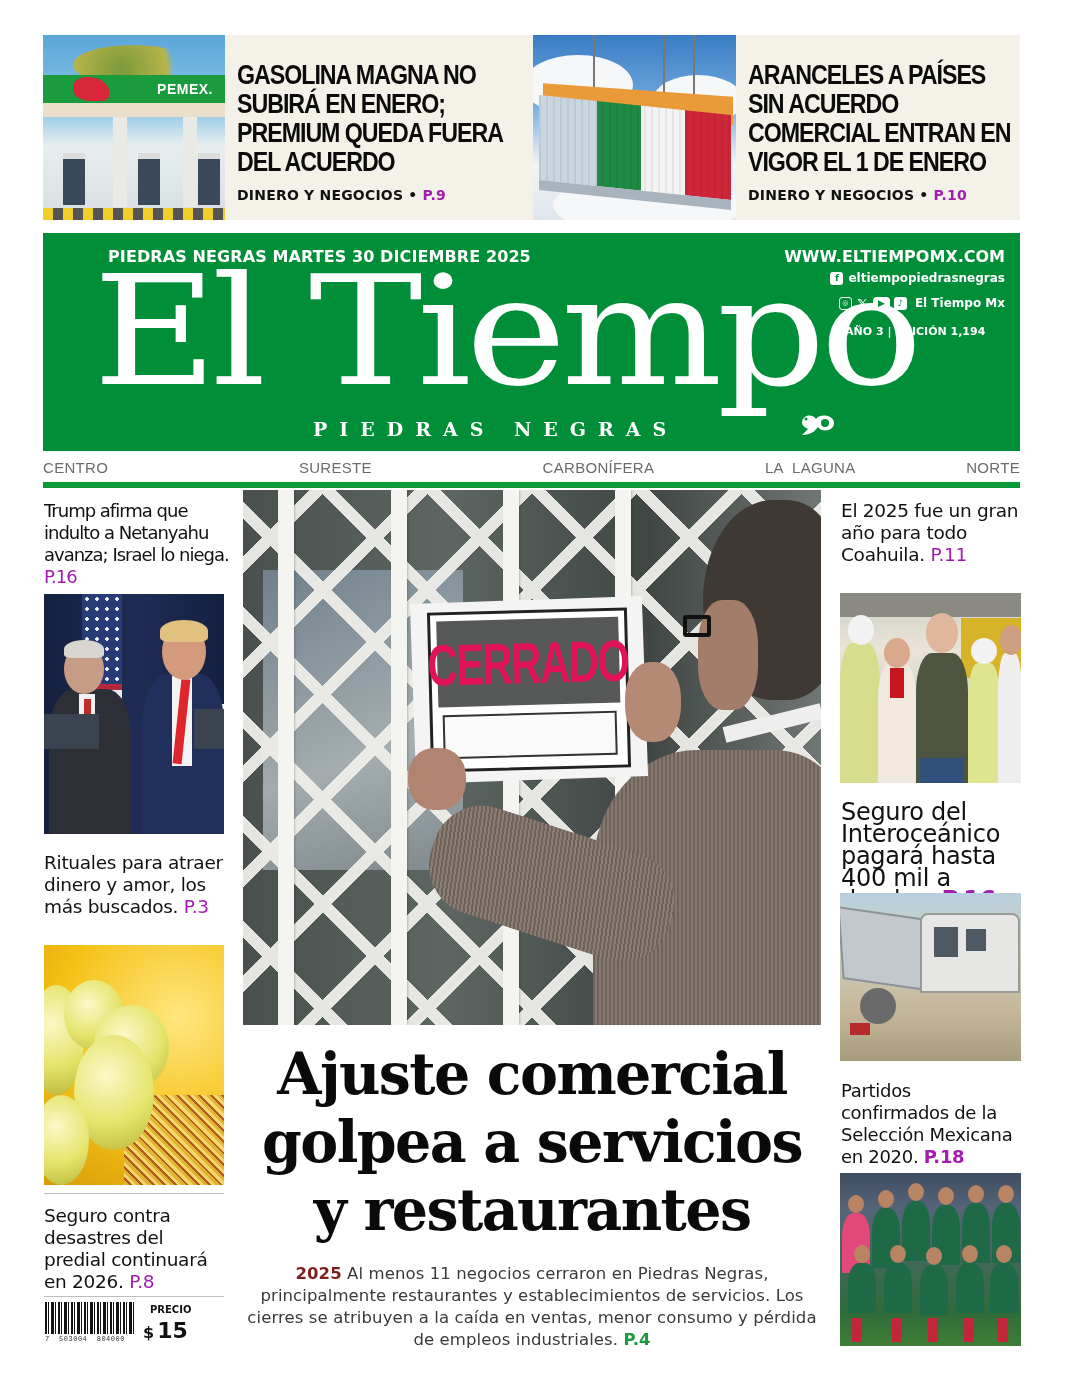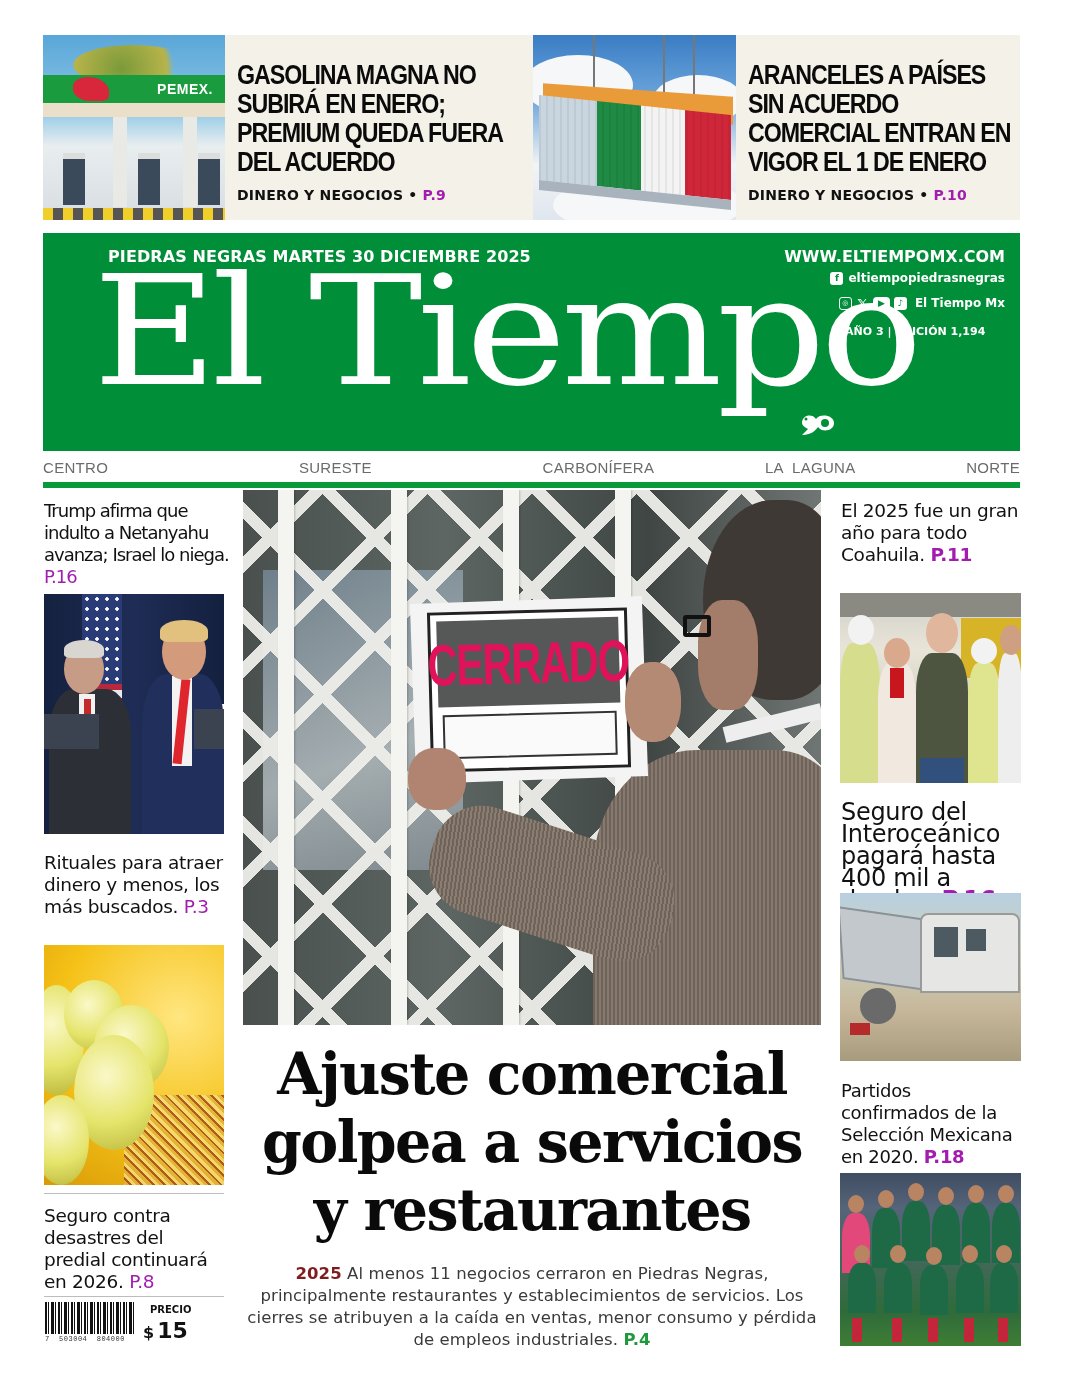--- a/index.html
+++ b/index.html
@@ -170,20 +170,21 @@
   <div class="teaser-section">
     <span>DINERO Y NEGOCIOS</span>
     <span>•</span>
     <span class="green">P.10</span>
   </div>
 </div>
 
 <div class="masthead">
   <div class="mh-date">PIEDRAS NEGRAS MARTES 30 DICIEMBRE 2025</div>
   <div class="mh-logo">El Tiempo</div>
+  <div class="mh-sub">PIEDRAS NEGRAS</div>
   <svg class="mh-bird" viewBox="0 0 40 28">
     <path d="M4 14 C4 6 14 4 18 10 C22 4 36 6 36 14 C36 22 24 24 20 18 C16 24 10 26 4 26 L10 20 C6 18 4 16 4 14 Z" fill="#fff"></path>
     <circle cx="27" cy="14" r="4" fill="#008f38"></circle>
     <circle cx="8" cy="10" r="1.5" fill="#008f38"></circle>
   </svg>
   <div class="mh-url">WWW.ELTIEMPOMX.COM</div>
   <div class="mh-fb">
     <span class="soc-ic">f</span>
     <span>eltiempopiedrasnegras</span>
   </div>
@@ -223,21 +224,21 @@
   <div class="suit" style="left:98px; top:80px; width:82px; height:165px; background:#212f5c;"></div>
   <div style="position:absolute; left:128px; top:82px; width:20px; height:90px; background:#f3f3f3;"></div>
   <div style="position:absolute; left:133px; top:85px; width:9px; height:85px; background:#e0262d; transform:rotate(6deg);"></div>
   <div class="head" style="left:118px; top:30px; width:44px; height:56px; background:#d49a7c;"></div>
   <div class="head" style="left:116px; top:26px; width:48px; height:22px; background:#e2c17e; border-radius:50% 50% 20% 20%;"></div>
   <div class="podium" style="left:0; top:120px; width:55px; height:35px;"></div>
   <div class="podium" style="left:150px; top:115px; width:30px; height:40px;"></div>
 </div>
 
 <div class="side-title" style="left:44px; top:852px; width:185px; font-size:18.5px;">
-  <span>Rituales para atraer dinero y menos, los más buscados.</span>
+  <span>Rituales para atraer dinero y amor, los más buscados.</span>
   <span class="green">P.3</span>
 </div>
 <div class="side-img" style="left:44px; top:945px; width:180px; height:240px;">
   <div class="gr-bg"></div>
   <div class="tinsel"></div>
   <div class="grape" style="left:-15px; top:40px; width:55px; height:110px;"></div>
   <div class="grape" style="left:20px; top:35px; width:60px; height:70px;"></div>
   <div class="grape" style="left:50px; top:60px; width:75px; height:85px;"></div>
   <div class="grape" style="left:30px; top:90px; width:80px; height:115px;"></div>
   <div class="grape" style="left:-10px; top:150px; width:55px; height:90px;"></div>
@@ -286,21 +287,21 @@
 
 <div class="main-headline">Ajuste comercial golpea a servicios y restaurantes</div>
 <div class="main-deck">
   <b>2025</b>
   <span>Al menos 11 negocios cerraron en Piedras Negras, principalmente restaurantes y establecimientos de servicios. Los cierres se atribuyen a la caída en ventas, menor consumo y pérdida de empleos industriales.</span>
   <span class="pg">P.4</span>
 </div>
 
 <div class="side-title" style="left:841px; top:500px; width:180px; font-size:18.5px;">
   <span>El 2025 fue un gran año para todo Coahuila.</span>
-  <span class="green" style="font-weight:700;">P.11</span>
+  <span class="green" style="font-weight:400;">P.11</span>
 </div>
 <div class="side-img" style="left:840px; top:593px; width:181px; height:190px;">
   <div class="co-bg"></div>
   <div class="co-roof"></div>
   <div class="co-mach"></div>
   <div class="suit" style="left:0; top:50px; width:40px; height:140px; background:#d6dd8c;"></div>
   <div class="head" style="left:8px; top:22px; width:26px; height:30px; background:#f2f2f2;"></div>
   <div class="suit" style="left:38px; top:70px; width:38px; height:120px; background:#f1e8df;"></div>
   <div style="position:absolute; left:50px; top:75px; width:14px; height:30px; background:#c7161e;"></div>
   <div class="head" style="left:44px; top:45px; width:26px; height:30px; background:#d9a88d;"></div>

